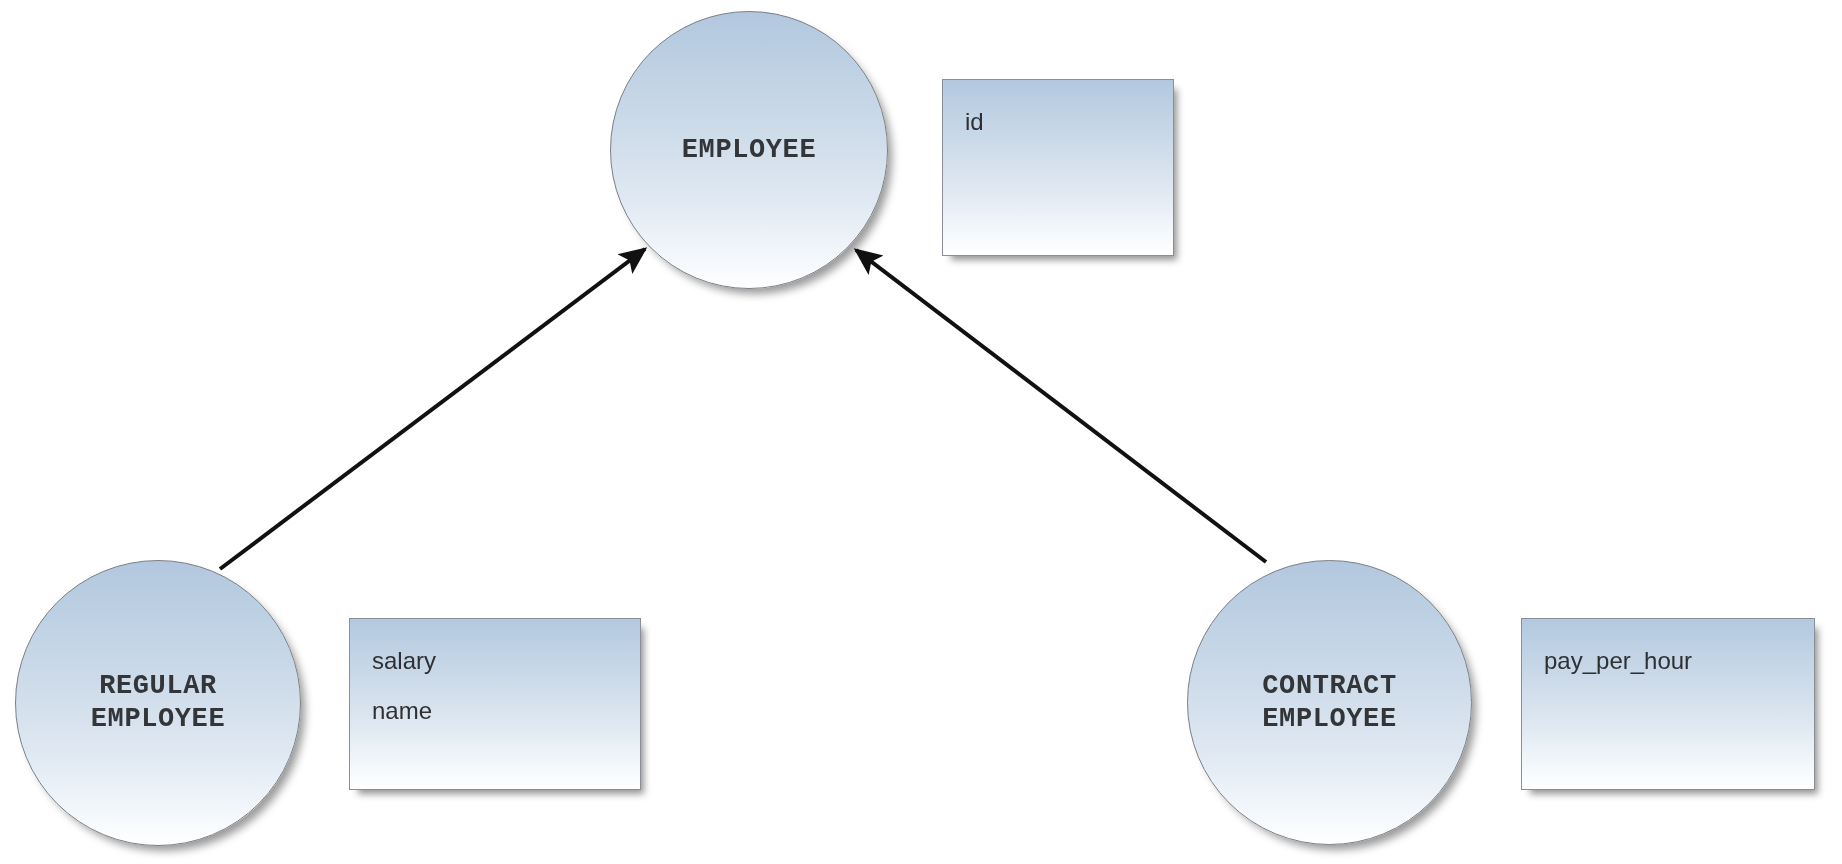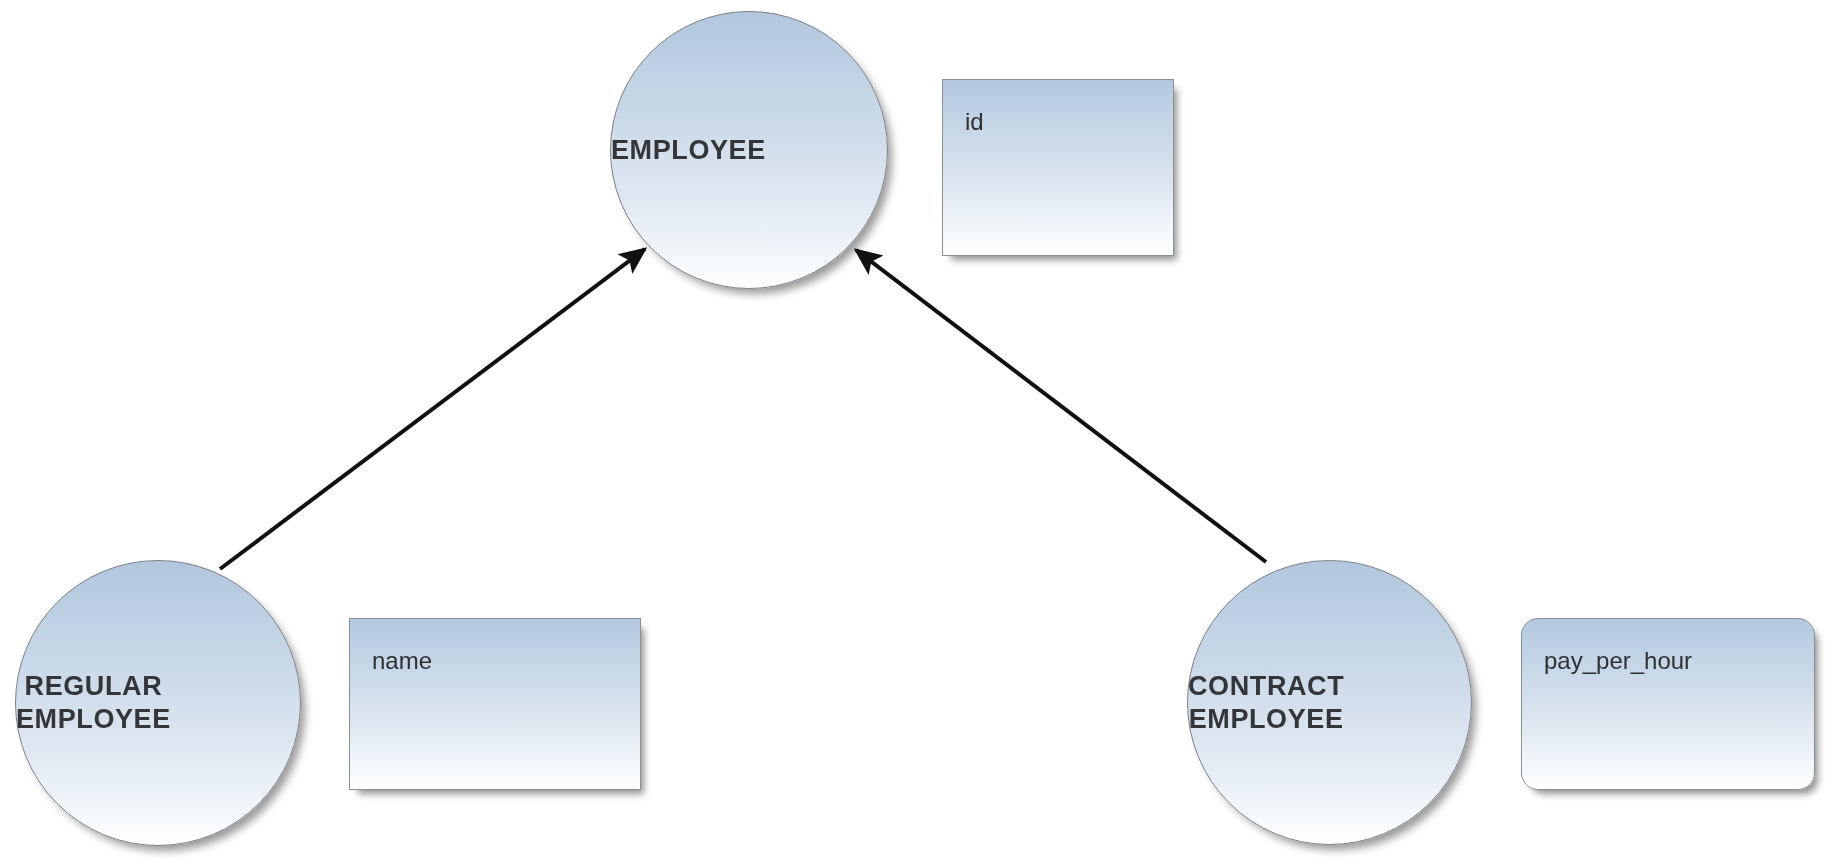--- a/index.html
+++ b/index.html
@@ -25,23 +25,25 @@
 
   
   .entity {
     position: absolute;
     border-radius: 50%;
     border: 1.5px solid #7a7f86;
     background: linear-gradient(to bottom, #b2c7de 0%, #bdd0e3 18%, #cfdcea 45%, #e3ebf4 72%, #f7fafd 92%, #ffffff 100%);
     box-shadow: 6px 7px 9px -2px rgba(0,0,0,0.40);
     display: flex;
     align-items: center;
+    justify-content: center;
     text-align: center;
     box-sizing: border-box;
     z-index: 3;
+    font-family: Liberation Mono, monospace;
   }
   .entity-label {
     font-weight: bold;
     font-size: 27px;
     letter-spacing: 0.6px;
     color: #333538;
     line-height: 1.22;
     white-space: pre-line;
     user-select: none;
   }
@@ -93,21 +95,20 @@
     left: 349px;
     top: 618px;
     width: 292px;
     height: 172px;
   }
   #attrs-contract-employee {
     left: 1521px;
     top: 618px;
     width: 294px;
     height: 172px;
-    border-radius: 17px;
   }
 
   #edges {
     position: absolute;
     left: 0;
     top: 0;
     width: 1842px;
     height: 864px;
     z-index: 1;
     pointer-events: none;
@@ -135,20 +136,21 @@
   <div class="attr-box" id="attrs-employee">
     <div class="attr-item">id</div>
   </div>
 
   <div class="entity" id="entity-regular-employee">
     <span class="entity-label">REGULAR
 EMPLOYEE</span>
   </div>
 
   <div class="attr-box" id="attrs-regular-employee">
+    <div class="attr-item">salary</div>
     <div class="attr-item">name</div>
   </div>
 
   <div class="entity" id="entity-contract-employee">
     <span class="entity-label">CONTRACT
 EMPLOYEE</span>
   </div>
 
   <div class="attr-box" id="attrs-contract-employee">
     <div class="attr-item">pay_per_hour</div>

